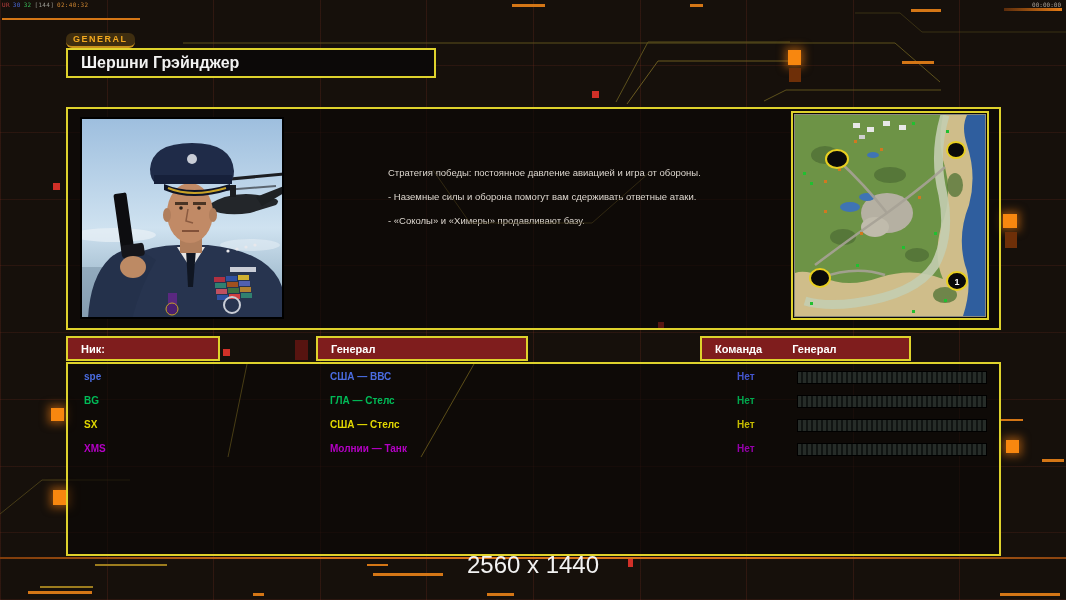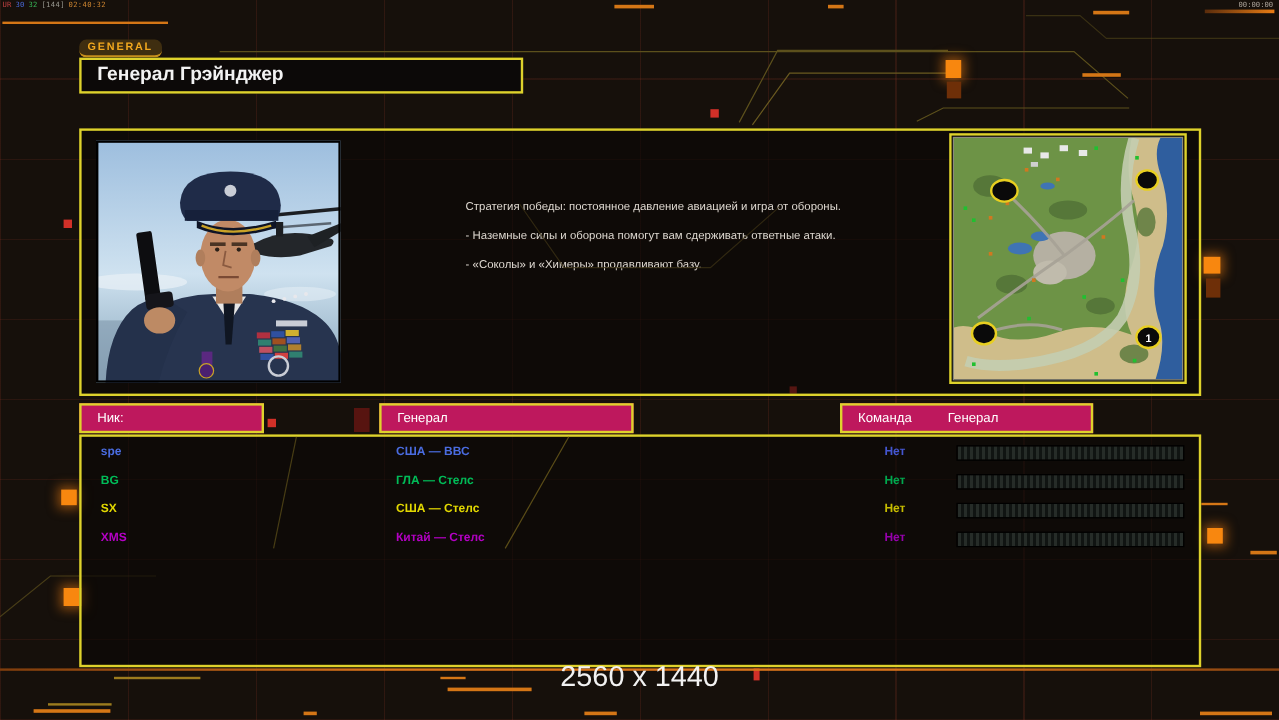--- a/index.html
+++ b/index.html
@@ -35,21 +35,21 @@
 
   .main-panel{left:66px;top:107px;width:935px;height:223px;}
   .portrait{position:absolute;left:12px;top:8px;width:204px;height:202px;background:#000;}
   .briefing{position:absolute;left:320px;top:58px;width:328px;color:#ded8d0;
     font-size:9.5px;line-height:12px;}
   .briefing p{margin:0 0 12px;}
   .minimap{position:absolute;left:723px;top:2px;border:2px solid #ded22c;background:#0a0806;padding:1px;}
   .minimap .inner{border:1px solid #8a8a7e;line-height:0;}
 
   .hdr{position:absolute;top:336px;height:25px;box-sizing:border-box;border:2px solid #ded22c;
-    background:#be185d;color:#fff;font-weight:normal;font-size:11px;display:flex;
+    background:#7f1d1d;color:#fff;font-weight:bold;font-size:11px;display:flex;
     align-items:center;padding-left:13px;z-index:3;}
   .hdr-nick{left:66px;width:154px;}
   .hdr-general{left:316px;width:212px;}
   .hdr-team{left:700px;width:211px;}
   .hdr-progress-label{margin-left:30px;}
 
   .table-panel{left:66px;top:362px;width:935px;height:194px;}
   .prow{position:absolute;left:0;right:0;height:24px;font-size:10px;font-weight:bold;}
   .prow:nth-child(1){top:4px;} .prow:nth-child(2){top:28px;}
   .prow:nth-child(3){top:52px;} .prow:nth-child(4){top:76px;}
@@ -87,21 +87,21 @@
       <span style="color: rgb(56, 184, 88);">32</span>
       <span style="color: rgb(152, 152, 144);">[144]</span>
       <span style="color: rgb(204, 132, 48);">02:40:32</span>
     </div>
   <div class="clock">00:00:00</div>
   <div class="clock-bar"></div>
 
   <div class="general-tag">GENERAL</div>
 
   <div class="panelbox title-box">
-    <span>Генерал Грэйнджер</span>
+    <span>Шершни Грэйнджер</span>
   </div>
 
   <div class="panelbox main-panel">
 
     <div class="portrait">
       <svg viewBox="0 0 204 202" width="204" height="202">
         <defs>
           <linearGradient id="sky" x1="0" y1="0" x2="0" y2="1">
             <stop offset="0" stop-color="#9dbede"></stop>
               <stop offset="0.55" stop-color="#cfe2f0"></stop>
@@ -272,21 +272,21 @@
     <div class="prow">
       <span class="nick" style="color: rgb(226, 216, 0);">SX</span>
       <span class="gen" style="color: rgb(226, 216, 0);">США — Стелс</span>
       <span class="team" style="color: rgb(198, 188, 0);">Нет</span>
       <div class="pbar">
           <div class="pfill" style="width: 0%;"></div>
         </div>
     </div>
     <div class="prow">
       <span class="nick" style="color: rgb(180, 0, 196);">XMS</span>
-      <span class="gen" style="color: rgb(180, 0, 196);">Китай — Стелс</span>
+      <span class="gen" style="color: rgb(180, 0, 196);">Молнии — Танк</span>
       <span class="team" style="color: rgb(150, 0, 172);">Нет</span>
       <div class="pbar">
           <div class="pfill" style="width: 0%;"></div>
         </div>
     </div>
   </div>
 
   <svg class="fg-traces" width="1066" height="600">
     <g fill="none" stroke-width="1">
       <polyline points="247,364 228,457" stroke="#564a18" opacity=".8"></polyline>

